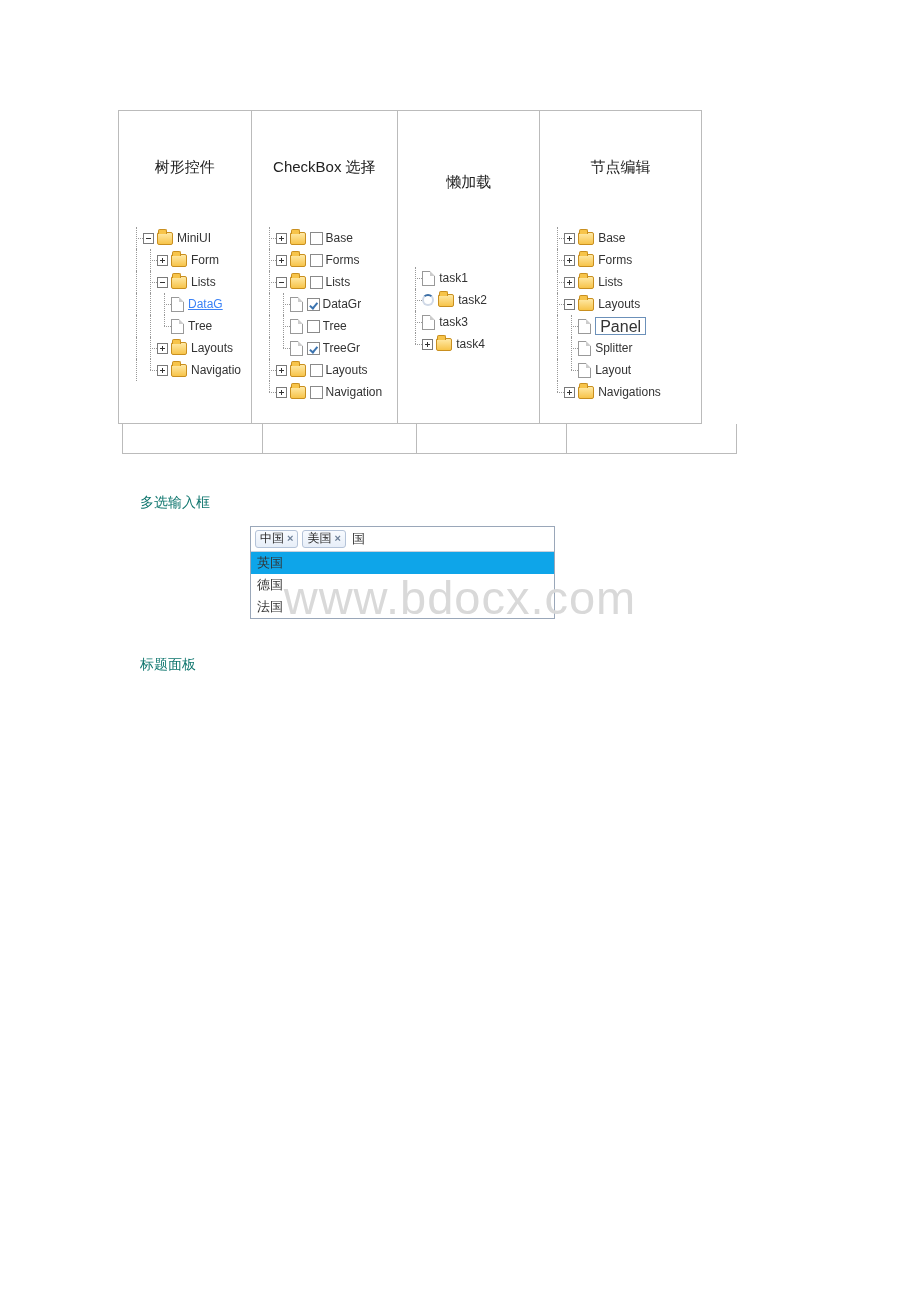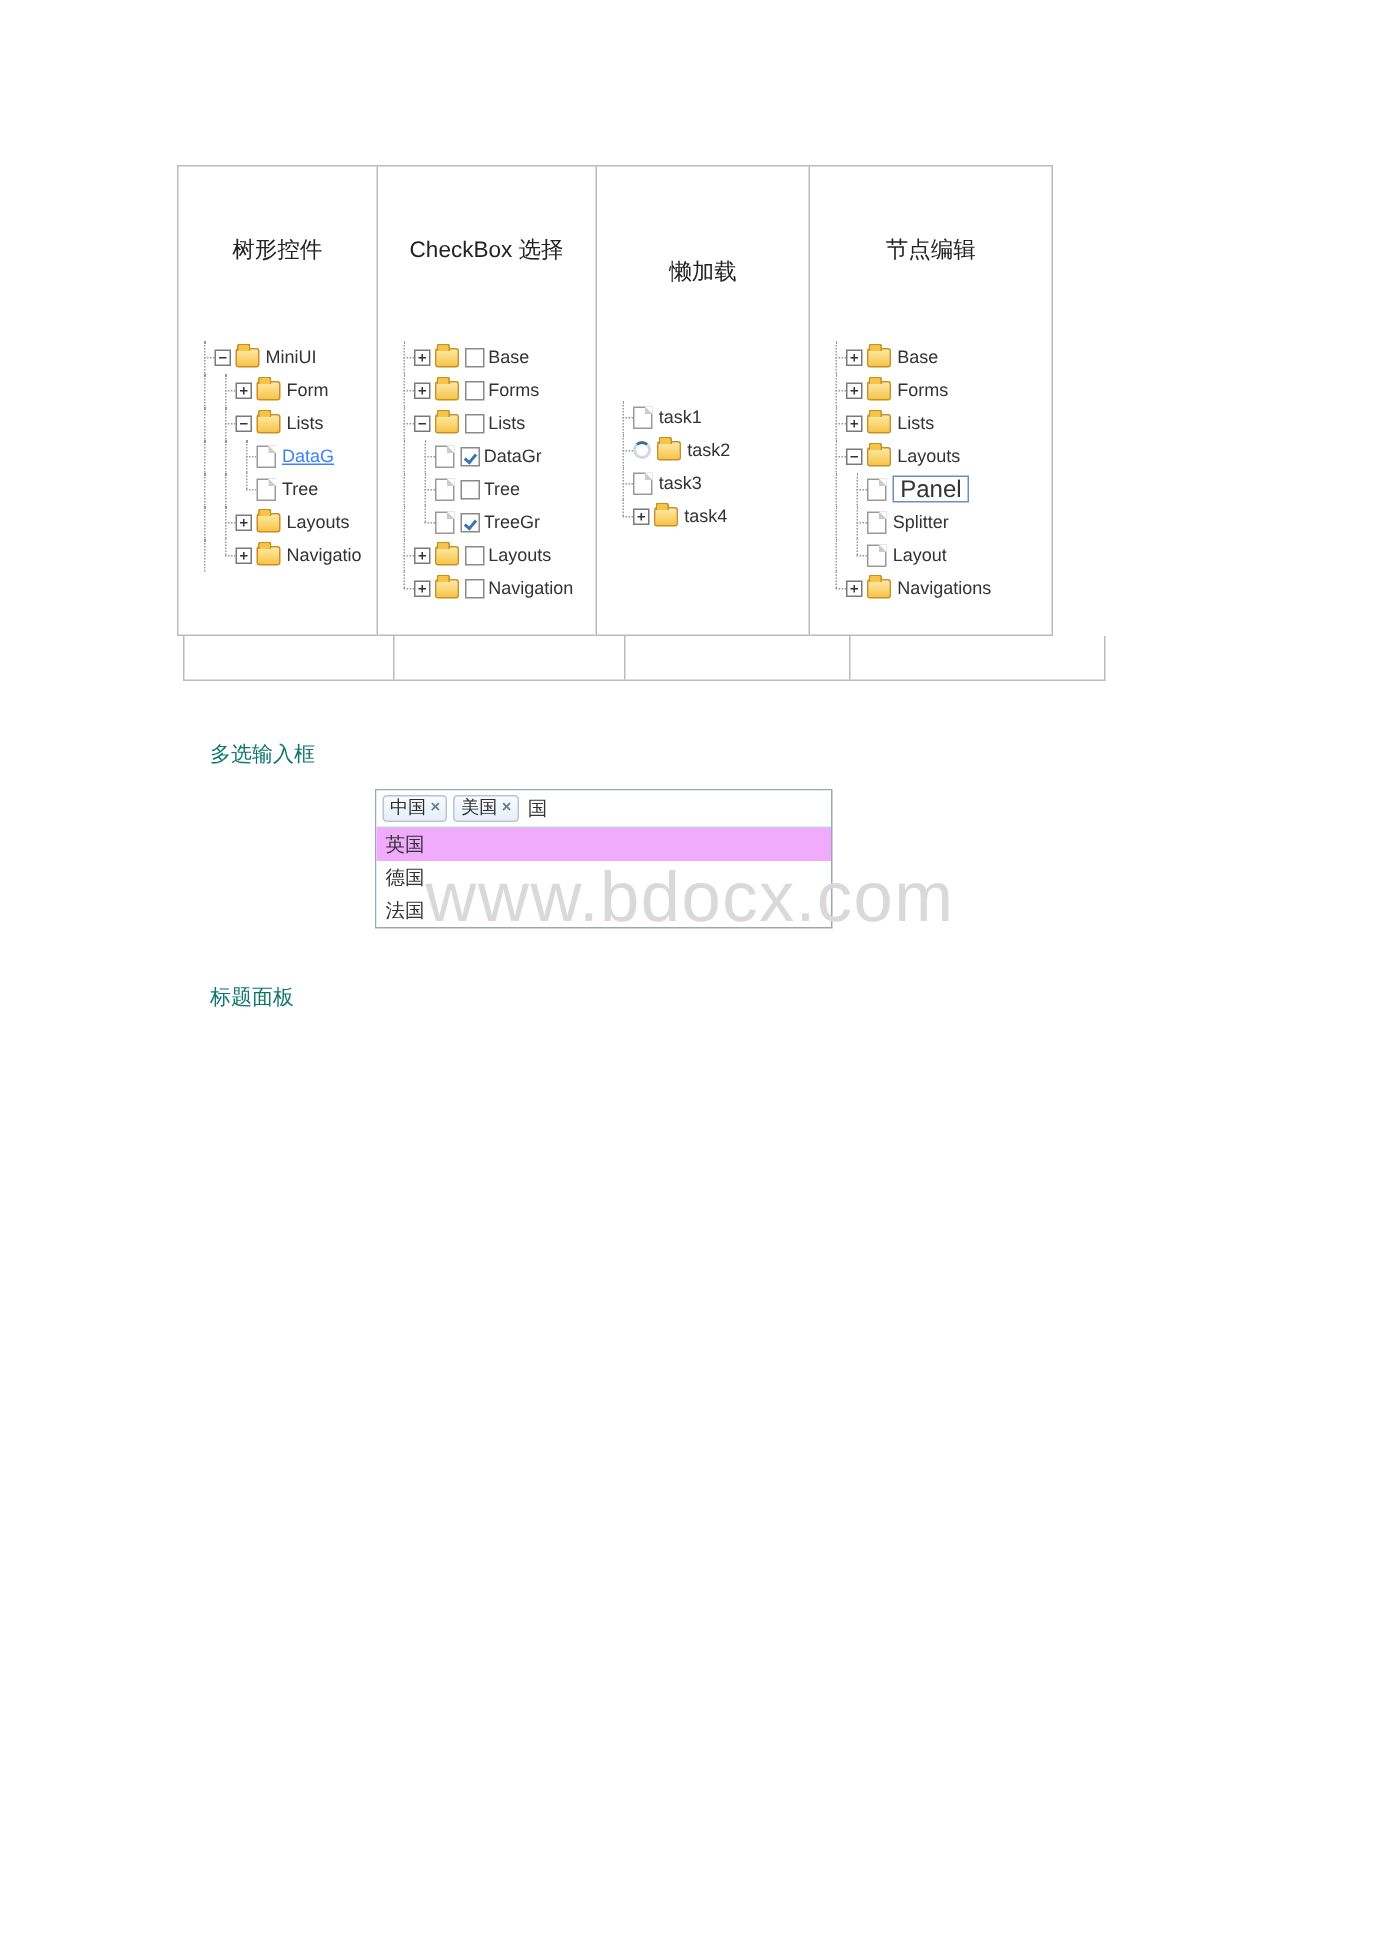--- a/index.html
+++ b/index.html
@@ -155,21 +155,21 @@
     background:linear-gradient(#f8fbff,#e7eef8);
     border:1px solid #b4c3d8; border-radius:3px;
     padding:0 4px; height:18px; line-height:18px;
     display:inline-flex; align-items:flex-end; gap:3px;
     font-size:12px; color:#2b2b2b;
   }
   .tag .x { color:#6b7e96; font-weight:bold; cursor:pointer; font-size:11px; }
   .ms-typed { font-size:13px; padding:0 2px; }
   .ms-list { background:#fff; }
   .ms-item { padding:2px 6px; }
-  .ms-item.hover { background:#f0abfc; }
+  .ms-item.hover { background:#0ea5e9; }
 
   .watermark {
     position:absolute;
     left:0; right:0;
     text-align:center;
     font-size:47px;
     color:#d9d9d9;
     letter-spacing:1px;
     pointer-events:none;
     font-family: Arial, sans-serif;

